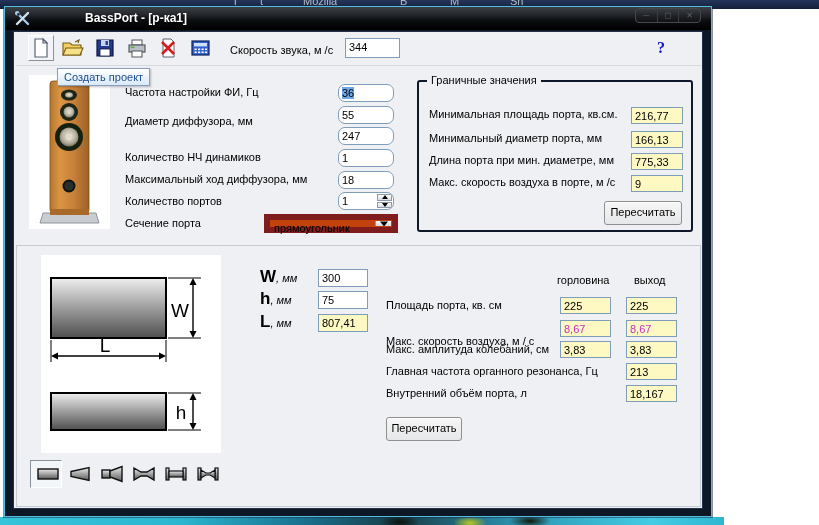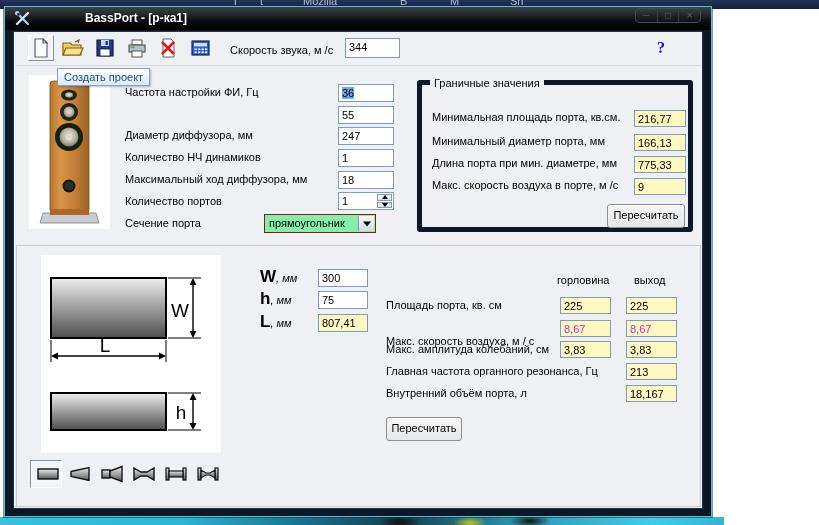--- a/index.html
+++ b/index.html
@@ -48,40 +48,40 @@
   .tb.ro { background:#fef9c3; }
   .help-q { position:absolute; left:643px; top:7px; color:#1414c8; font-weight:bold;
             font-size:16px; font-family:"Liberation Serif", serif; }
   .tooltip { position:absolute; left:43px; top:36px; height:18px; padding:2px 6px;
              background:linear-gradient(180deg,#ffffff,#d9e9f8); border:1px solid #8aa0b8;
              color:#1e4e8c; z-index:20; box-shadow:1px 1px 2px rgba(0,0,0,.25); white-space:nowrap; }
 
   
   .speaker-panel { position:absolute; left:15px; top:43px; width:81px; height:154px; background:#fff; }
   .plabel { position:absolute; left:111px; white-space:nowrap; }
-  .pbox { left:324px; width:56px; height:18px; }
+  .pbox { left:324px; width:56px; height:18px;border-radius:7px; }
   .sel { background:#6fa8e8; }
   .spin { position:absolute; right:1px; top:1px; width:15px; height:14px; display:flex; flex-direction:column; }
   .spin div { flex:1; background:linear-gradient(180deg,#fdfdfd,#d9dce1); border:1px solid #8e9aa8;
               position:relative; }
   .spin div+div { margin-top:1px; }
   .spin .up::after, .spin .dn::after { content:""; position:absolute; left:50%; top:50%;
      transform:translate(-50%,-50%); border-left:3px solid transparent; border-right:3px solid transparent; }
   .spin .up::after { border-bottom:4px solid #000; }
   .spin .dn::after { border-top:4px solid #000; }
-  .combo { position:absolute; left:250px; width:112px; height:19px; background:#86efac;
-           border:1px solid #7f1d1d; }
+  .combo { position:absolute; left:250px; width:134px; height:19px; background:#c2410c;
+           border:6px solid #7f1d1d; }
   .combo .val { position:absolute; left:4px; top:2px; }
   .combo .arrow { position:absolute; right:1px; top:1px; bottom:1px; width:16px;
       background:linear-gradient(180deg,#f8f8f8,#d6d9de); border-left:1px solid #7f9db9; }
   .combo .arrow::after { content:""; position:absolute; left:50%; top:50%; transform:translate(-50%,-50%);
       border-left:4px solid transparent; border-right:4px solid transparent; border-top:5px solid #000; }
 
   .groupbox { position:absolute; left:403px; top:48px; width:276px; height:152px;
-              border:5px solid #0f172a; border-radius:3px; }
+              border:2px solid #0f172a; border-radius:3px; }
   .groupbox .gtitle { position:absolute; left:8px; top:-8px; background:#eef0f3; padding:0 4px; }
   .groupbox .glabel { position:absolute; left:10px; white-space:nowrap; }
   .gbox { left:212px; width:52px; height:17px; }
 
   .btn { position:absolute; background:linear-gradient(180deg,#f6f6f6,#e6e7e9);
          border:1px solid #8e8f8f; border-radius:3px; text-align:center; padding-top:4px;
          box-shadow:inset 0 1px 0 #fff; }
 
   
   .bottom-panel { position:absolute; left:2px; top:213px; width:685px; height:262px;
@@ -214,21 +214,21 @@
         <circle cx="40" cy="62" r="9.5" fill="url(#cone)"></circle>
         <circle cx="40" cy="62" r="3.4" fill="#e0dccd"></circle>
         <circle cx="40" cy="111" r="6.5" fill="#101410"></circle>
         <circle cx="40" cy="111" r="4.6" fill="#2a2e2a"></circle>
         <path d="M14 138 L67 138 L70 148 L11 148 Z" fill="#c9ccd1" stroke="#8f949b" stroke-width="1"></path>
         <rect x="21" y="134" width="39" height="6" fill="#a86a28"></rect>
       </svg>
     </div>
 
     <span class="plabel" style="top:54px">Частота настройки ФИ, Гц</span>
-    <span class="plabel" style="top:97px">Диаметр диффузора, мм</span>
+    <span class="plabel" style="top:83px">Диаметр диффузора, мм</span>
     <span class="plabel" style="top:119px">Количество НЧ динамиков</span>
     <span class="plabel" style="top:141px">Максимальный ход диффузора, мм</span>
     <span class="plabel" style="top:163px">Количество портов</span>
     <span class="plabel" style="top:185px">Сечение порта</span>
 
     <div class="tb pbox" style="top:52px"><span class="sel">36</span></div>
     <div class="tb pbox" style="top:74px">55</div>
     <div class="tb pbox" style="top:95px">247</div>
     <div class="tb pbox" style="top:117px">1</div>
     <div class="tb pbox" style="top:139px">18</div>

